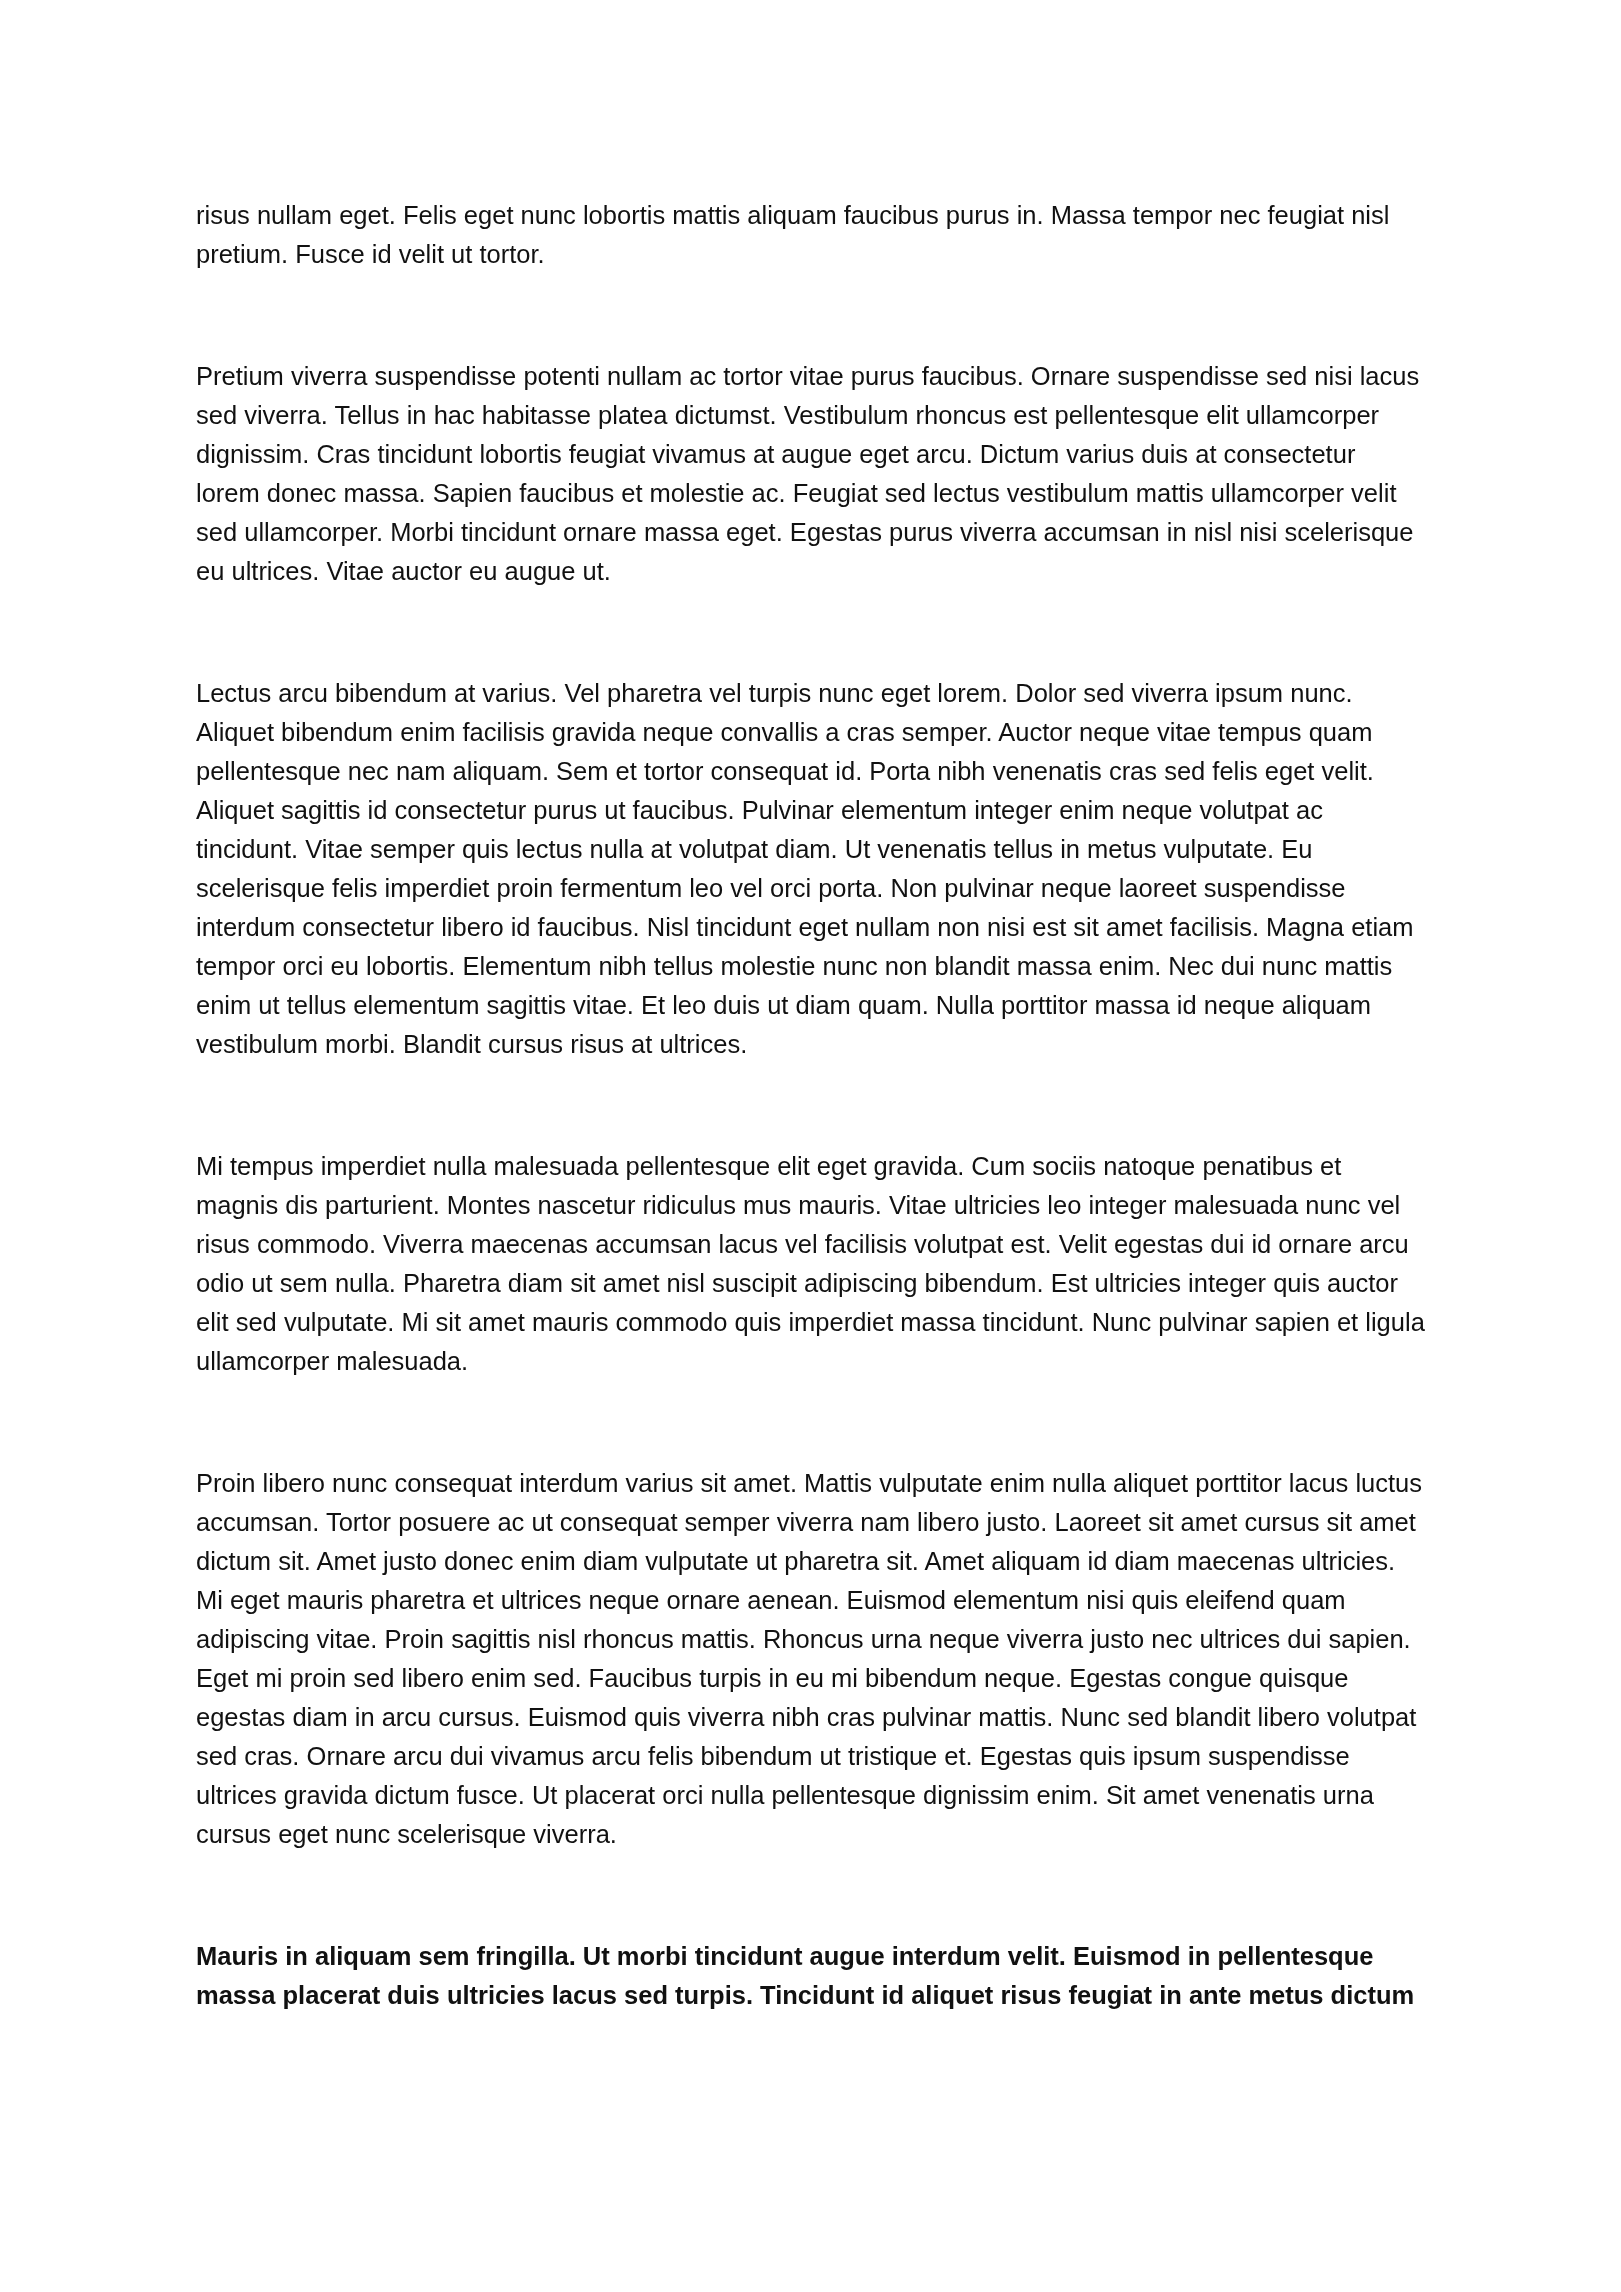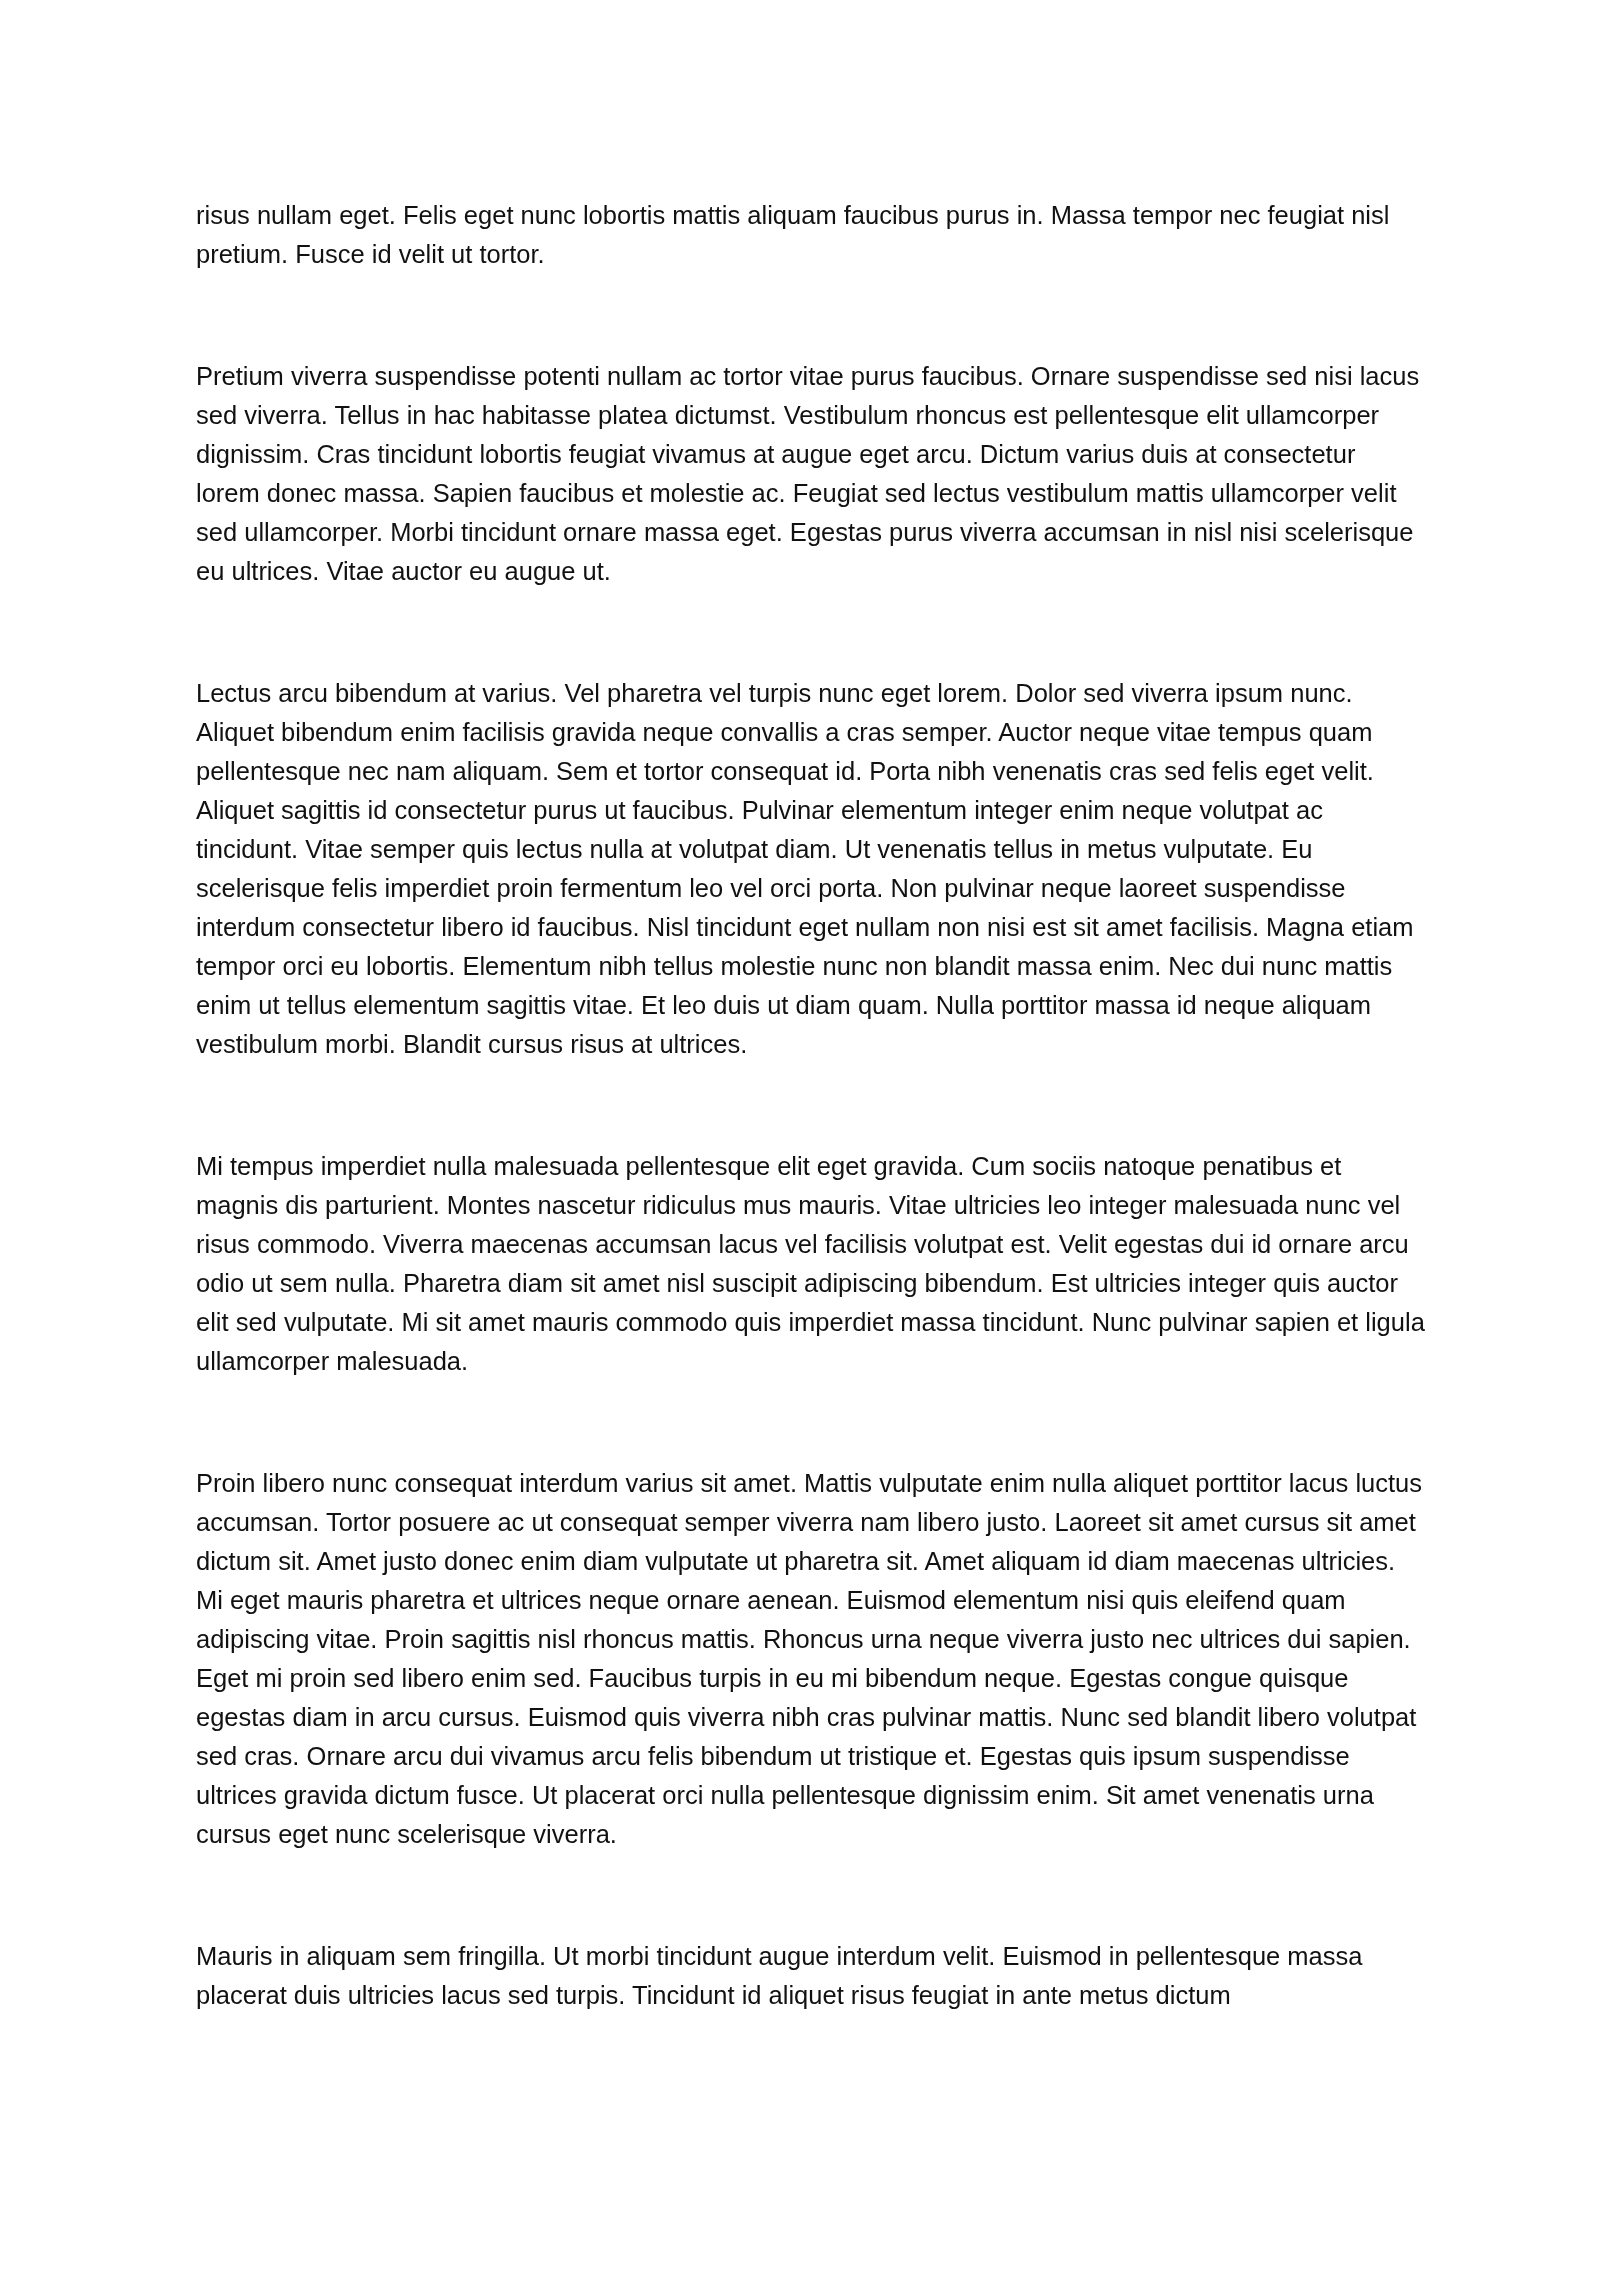--- a/index.html
+++ b/index.html
@@ -25,20 +25,21 @@
     text-rendering: optimizeLegibility;
   }
   .doc-paragraph {
     margin: 0 0 83px 0;
     padding: 0;
     text-align: left;
     word-spacing: normal;
   }
   .doc-paragraph:last-child {
     margin-bottom: 8px;
+    font-weight: bold;
   }
 </style>
 </head>
 <body style="background: rgb(255, 255, 255);">
 
 <main class="page" style="color: rgb(17, 17, 17);">
   <p class="doc-paragraph">risus nullam eget. Felis eget nunc lobortis mattis aliquam faucibus purus in. Massa tempor nec feugiat nisl pretium. Fusce id velit ut tortor.</p>
   <p class="doc-paragraph">Pretium viverra suspendisse potenti nullam ac tortor vitae purus faucibus. Ornare suspendisse sed nisi lacus sed viverra. Tellus in hac habitasse platea dictumst. Vestibulum rhoncus est pellentesque elit ullamcorper dignissim. Cras tincidunt lobortis feugiat vivamus at augue eget arcu. Dictum varius duis at consectetur lorem donec massa. Sapien faucibus et molestie ac. Feugiat sed lectus vestibulum mattis ullamcorper velit sed ullamcorper. Morbi tincidunt ornare massa eget. Egestas purus viverra accumsan in nisl nisi scelerisque eu ultrices. Vitae auctor eu augue ut.</p>
   <p class="doc-paragraph">Lectus arcu bibendum at varius. Vel pharetra vel turpis nunc eget lorem. Dolor sed viverra ipsum nunc. Aliquet bibendum enim facilisis gravida neque convallis a cras semper. Auctor neque vitae tempus quam pellentesque nec nam aliquam. Sem et tortor consequat id. Porta nibh venenatis cras sed felis eget velit. Aliquet sagittis id consectetur purus ut faucibus. Pulvinar elementum integer enim neque volutpat ac tincidunt. Vitae semper quis lectus nulla at volutpat diam. Ut venenatis tellus in metus vulputate. Eu scelerisque felis imperdiet proin fermentum leo vel orci porta. Non pulvinar neque laoreet suspendisse interdum consectetur libero id faucibus. Nisl tincidunt eget nullam non nisi est sit amet facilisis. Magna etiam tempor orci eu lobortis. Elementum nibh tellus molestie nunc non blandit massa enim. Nec dui nunc mattis enim ut tellus elementum sagittis vitae. Et leo duis ut diam quam. Nulla porttitor massa id neque aliquam vestibulum morbi. Blandit cursus risus at ultrices.</p>
   <p class="doc-paragraph">Mi tempus imperdiet nulla malesuada pellentesque elit eget gravida. Cum sociis natoque penatibus et magnis dis parturient. Montes nascetur ridiculus mus mauris. Vitae ultricies leo integer malesuada nunc vel risus commodo. Viverra maecenas accumsan lacus vel facilisis volutpat est. Velit egestas dui id ornare arcu odio ut sem nulla. Pharetra diam sit amet nisl suscipit adipiscing bibendum. Est ultricies integer quis auctor elit sed vulputate. Mi sit amet mauris commodo quis imperdiet massa tincidunt. Nunc pulvinar sapien et ligula ullamcorper malesuada.</p>

